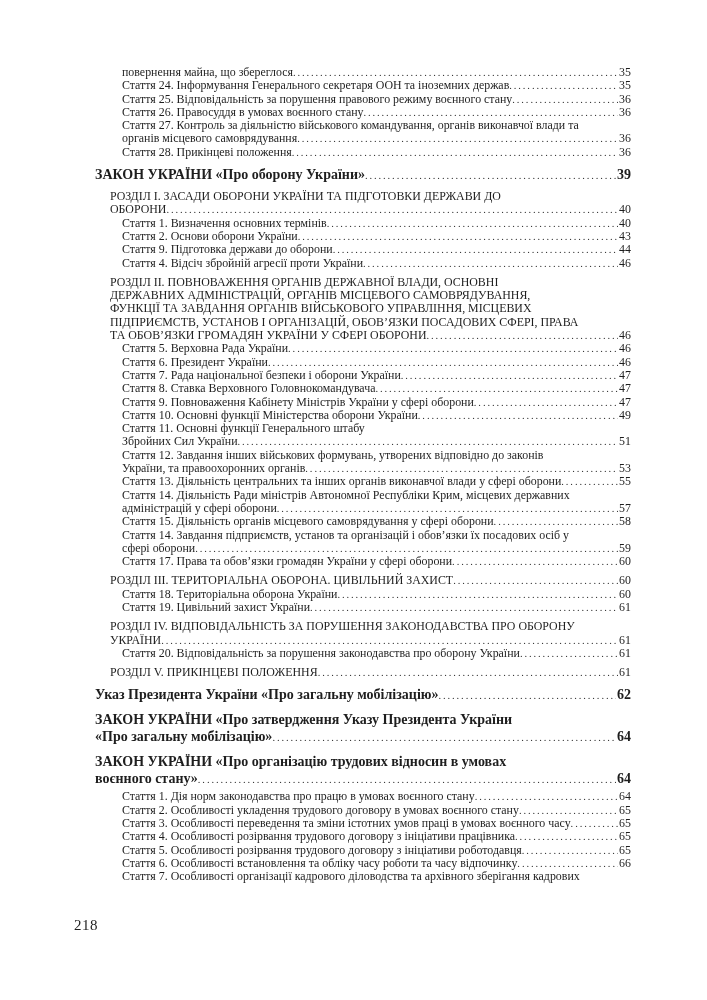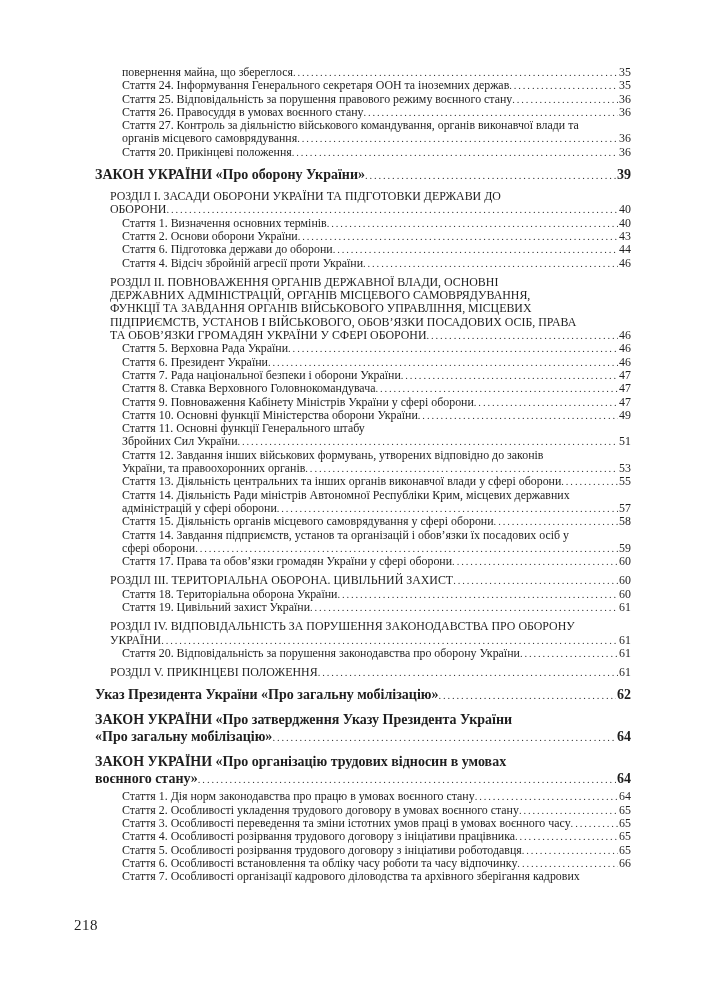--- a/index.html
+++ b/index.html
@@ -119,21 +119,21 @@
       <div class="entry article">
         <div class="line">Стаття 27. Контроль за діяльністю військового командування, органів виконавчої влади та</div>
         <div class="line lrow">
           <span class="txt">органів місцевого самоврядування</span>
           <span class="dotfill"></span>
           <span class="pg">36</span>
         </div>
       </div>
       <div class="entry article">
         <div class="line lrow">
-          <span class="txt">Стаття 20. Прикінцеві положення</span>
+          <span class="txt">Стаття 28. Прикінцеві положення</span>
           <span class="dotfill"></span>
           <span class="pg">36</span>
         </div>
       </div>
       <div class="entry law">
         <div class="line lrow">
           <span class="txt">ЗАКОН УКРАЇНИ «Про оборону України»</span>
           <span class="dotfill"></span>
           <span class="pg">39</span>
         </div>
@@ -155,37 +155,37 @@
       </div>
       <div class="entry article">
         <div class="line lrow">
           <span class="txt">Стаття 2. Основи оборони України</span>
           <span class="dotfill"></span>
           <span class="pg">43</span>
         </div>
       </div>
       <div class="entry article">
         <div class="line lrow">
-          <span class="txt">Стаття 6. Підготовка держави до оборони</span>
+          <span class="txt">Стаття 9. Підготовка держави до оборони</span>
           <span class="dotfill"></span>
           <span class="pg">44</span>
         </div>
       </div>
       <div class="entry article">
         <div class="line lrow">
           <span class="txt">Стаття 4. Відсіч збройній агресії проти України</span>
           <span class="dotfill"></span>
           <span class="pg">46</span>
         </div>
       </div>
       <div class="entry section">
         <div class="line">РОЗДІЛ II. ПОВНОВАЖЕННЯ ОРГАНІВ ДЕРЖАВНОЇ ВЛАДИ, ОСНОВНІ</div>
         <div class="line">ДЕРЖАВНИХ АДМІНІСТРАЦІЙ, ОРГАНІВ МІСЦЕВОГО САМОВРЯДУВАННЯ,</div>
         <div class="line">ФУНКЦІЇ ТА ЗАВДАННЯ ОРГАНІВ ВІЙСЬКОВОГО УПРАВЛІННЯ, МІСЦЕВИХ</div>
-        <div class="line">ПІДПРИЄМСТВ, УСТАНОВ І ВІЙСЬКОВОГО, ОБОВ’ЯЗКИ ПОСАДОВИХ ОСІБ, ПРАВА</div>
+        <div class="line">ПІДПРИЄМСТВ, УСТАНОВ І ОРГАНІЗАЦІЙ, ОБОВ’ЯЗКИ ПОСАДОВИХ СФЕРІ, ПРАВА</div>
         <div class="line lrow">
           <span class="txt">ТА ОБОВ’ЯЗКИ ГРОМАДЯН УКРАЇНИ У СФЕРІ ОБОРОНИ</span>
           <span class="dotfill"></span>
           <span class="pg">46</span>
         </div>
       </div>
       <div class="entry article">
         <div class="line lrow">
           <span class="txt">Стаття 5. Верховна Рада України</span>
           <span class="dotfill"></span>

